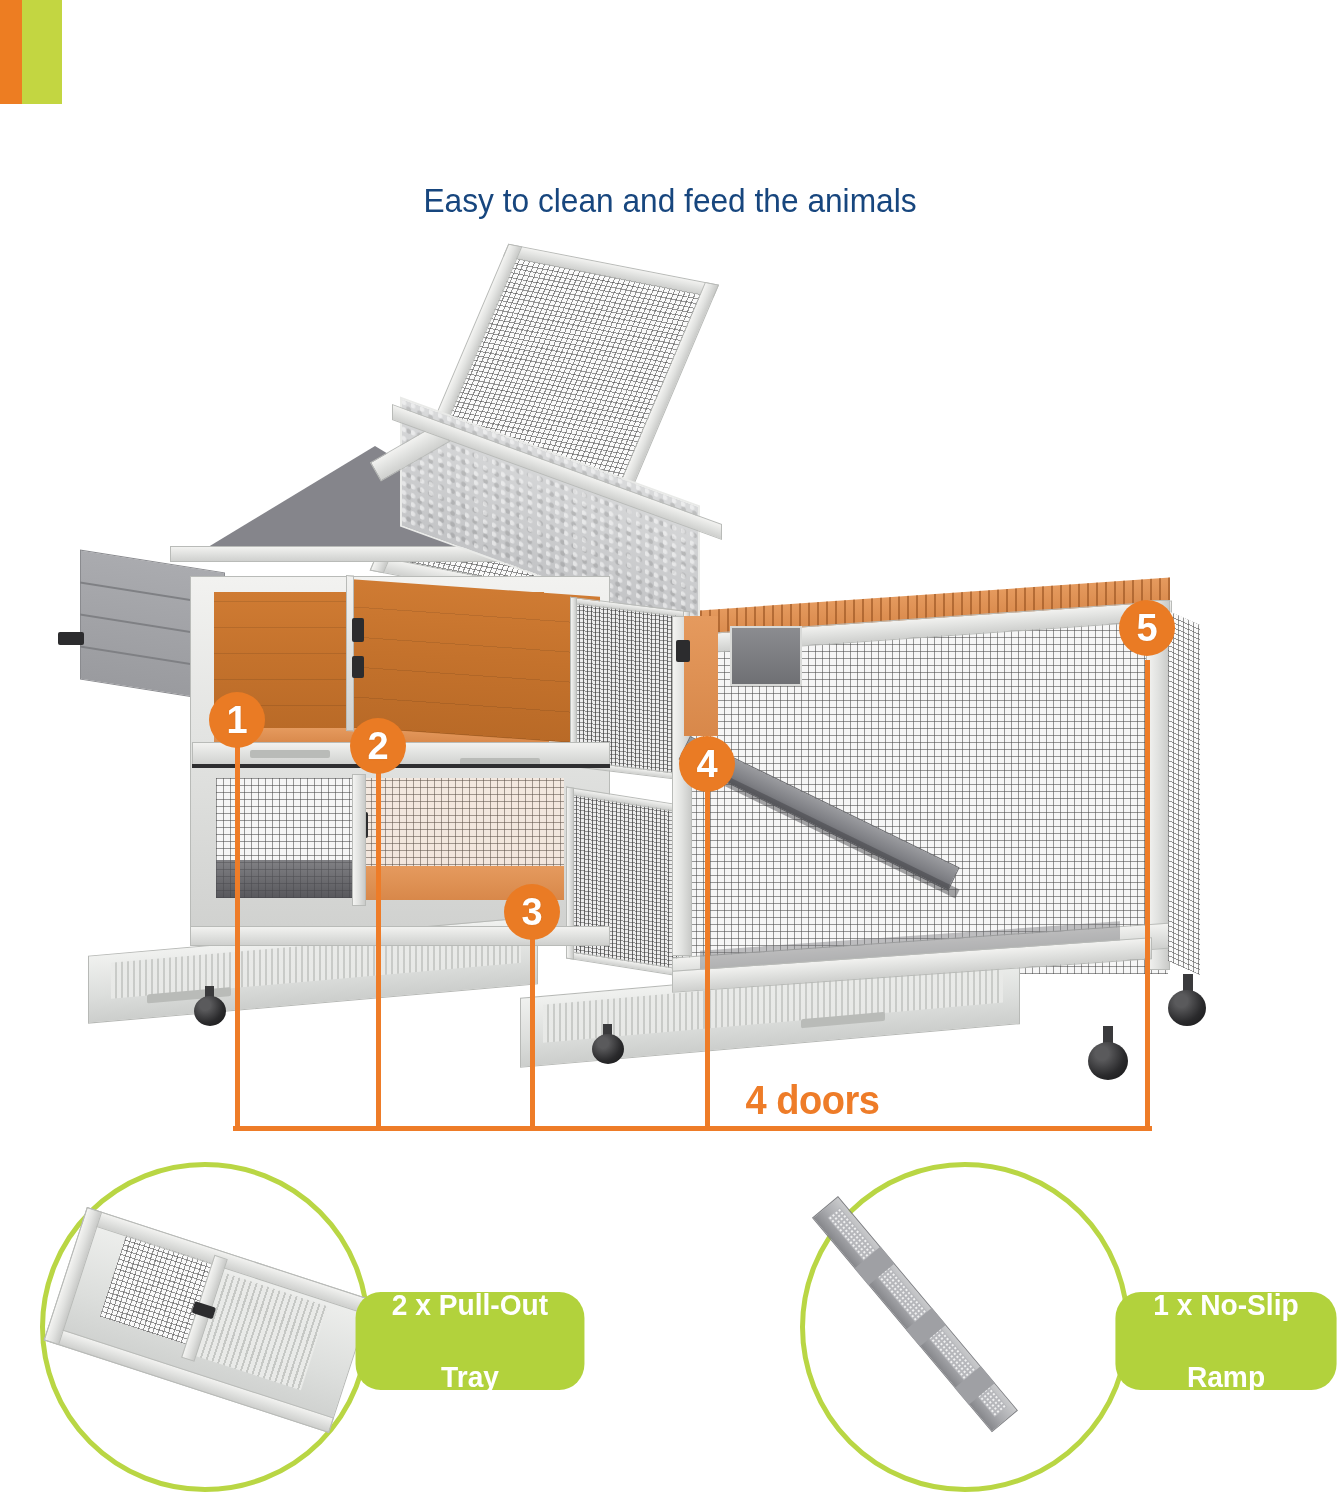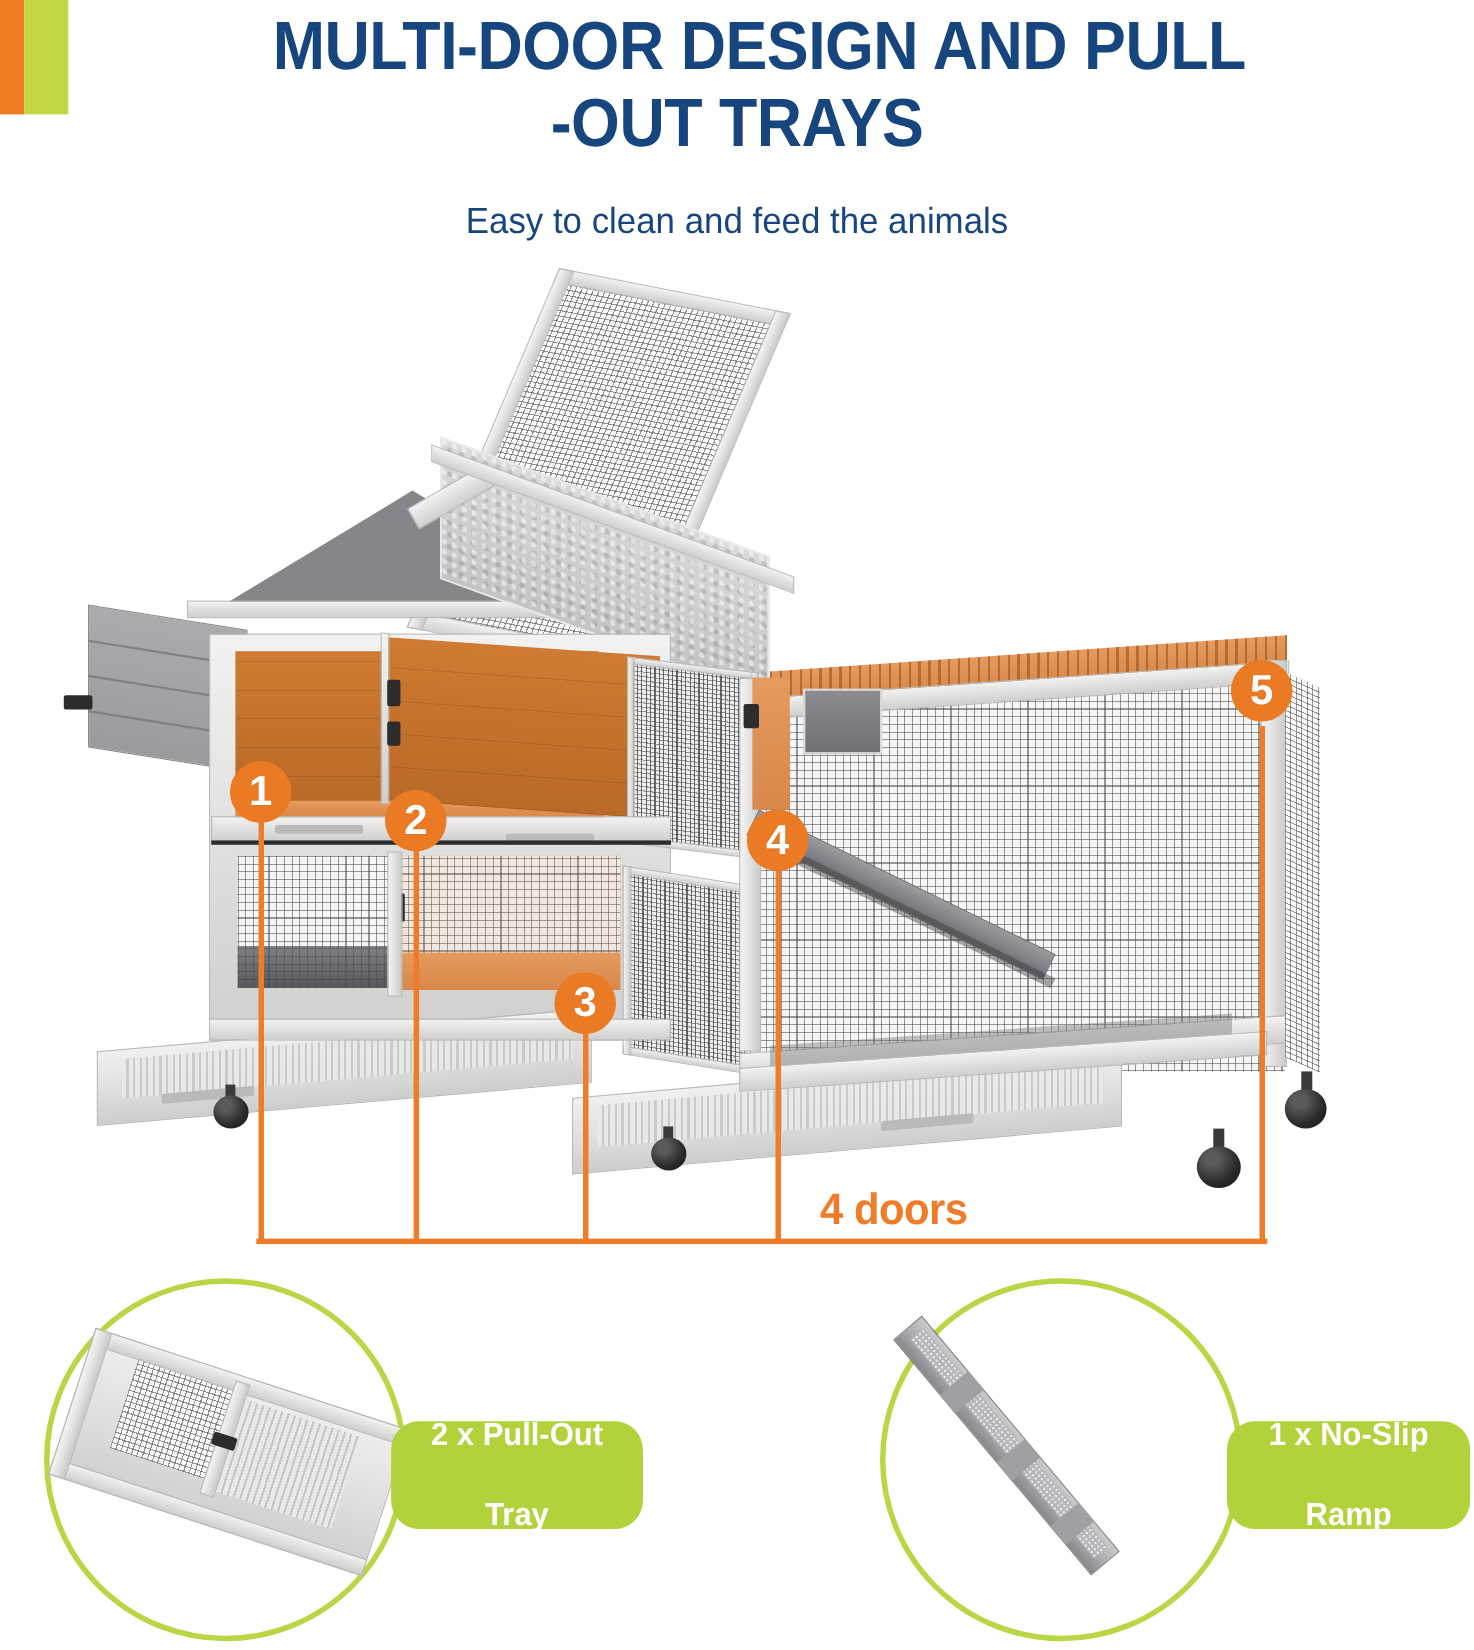--- a/index.html
+++ b/index.html
@@ -115,24 +115,20 @@
 </head>
 <body>
 
 <div class="page">
 
   <div class="accent-bar">
     <div class="accent-orange"></div>
     <div class="accent-green"></div>
   </div>
 
-  <div class="title-block">
-    <div class="title-line l1">MULTI-DOOR DESIGN AND PULL</div>
-    <div class="title-line l2">-OUT TRAYS</div>
-  </div>
   <div class="subtitle">Easy to clean and feed the animals</div>
 
   <div class="stage">
 
     <div class="abs" style="left:370px; top:0px; width:210px; height:355px;
                 transform: rotate(23deg) skewY(-12deg); transform-origin: 50% 100%;">
       <div class="abs mesh-fine" style="left:10px; top:10px; right:10px; bottom:10px; border:1px solid #9a9c99;"></div>
       <div class="abs wood" style="left:0; top:0; width:100%; height:14px;"></div>
       <div class="abs wood" style="left:0; bottom:0; width:100%; height:16px;"></div>
       <div class="abs wood-v" style="left:0; top:0; width:14px; height:100%;"></div>

